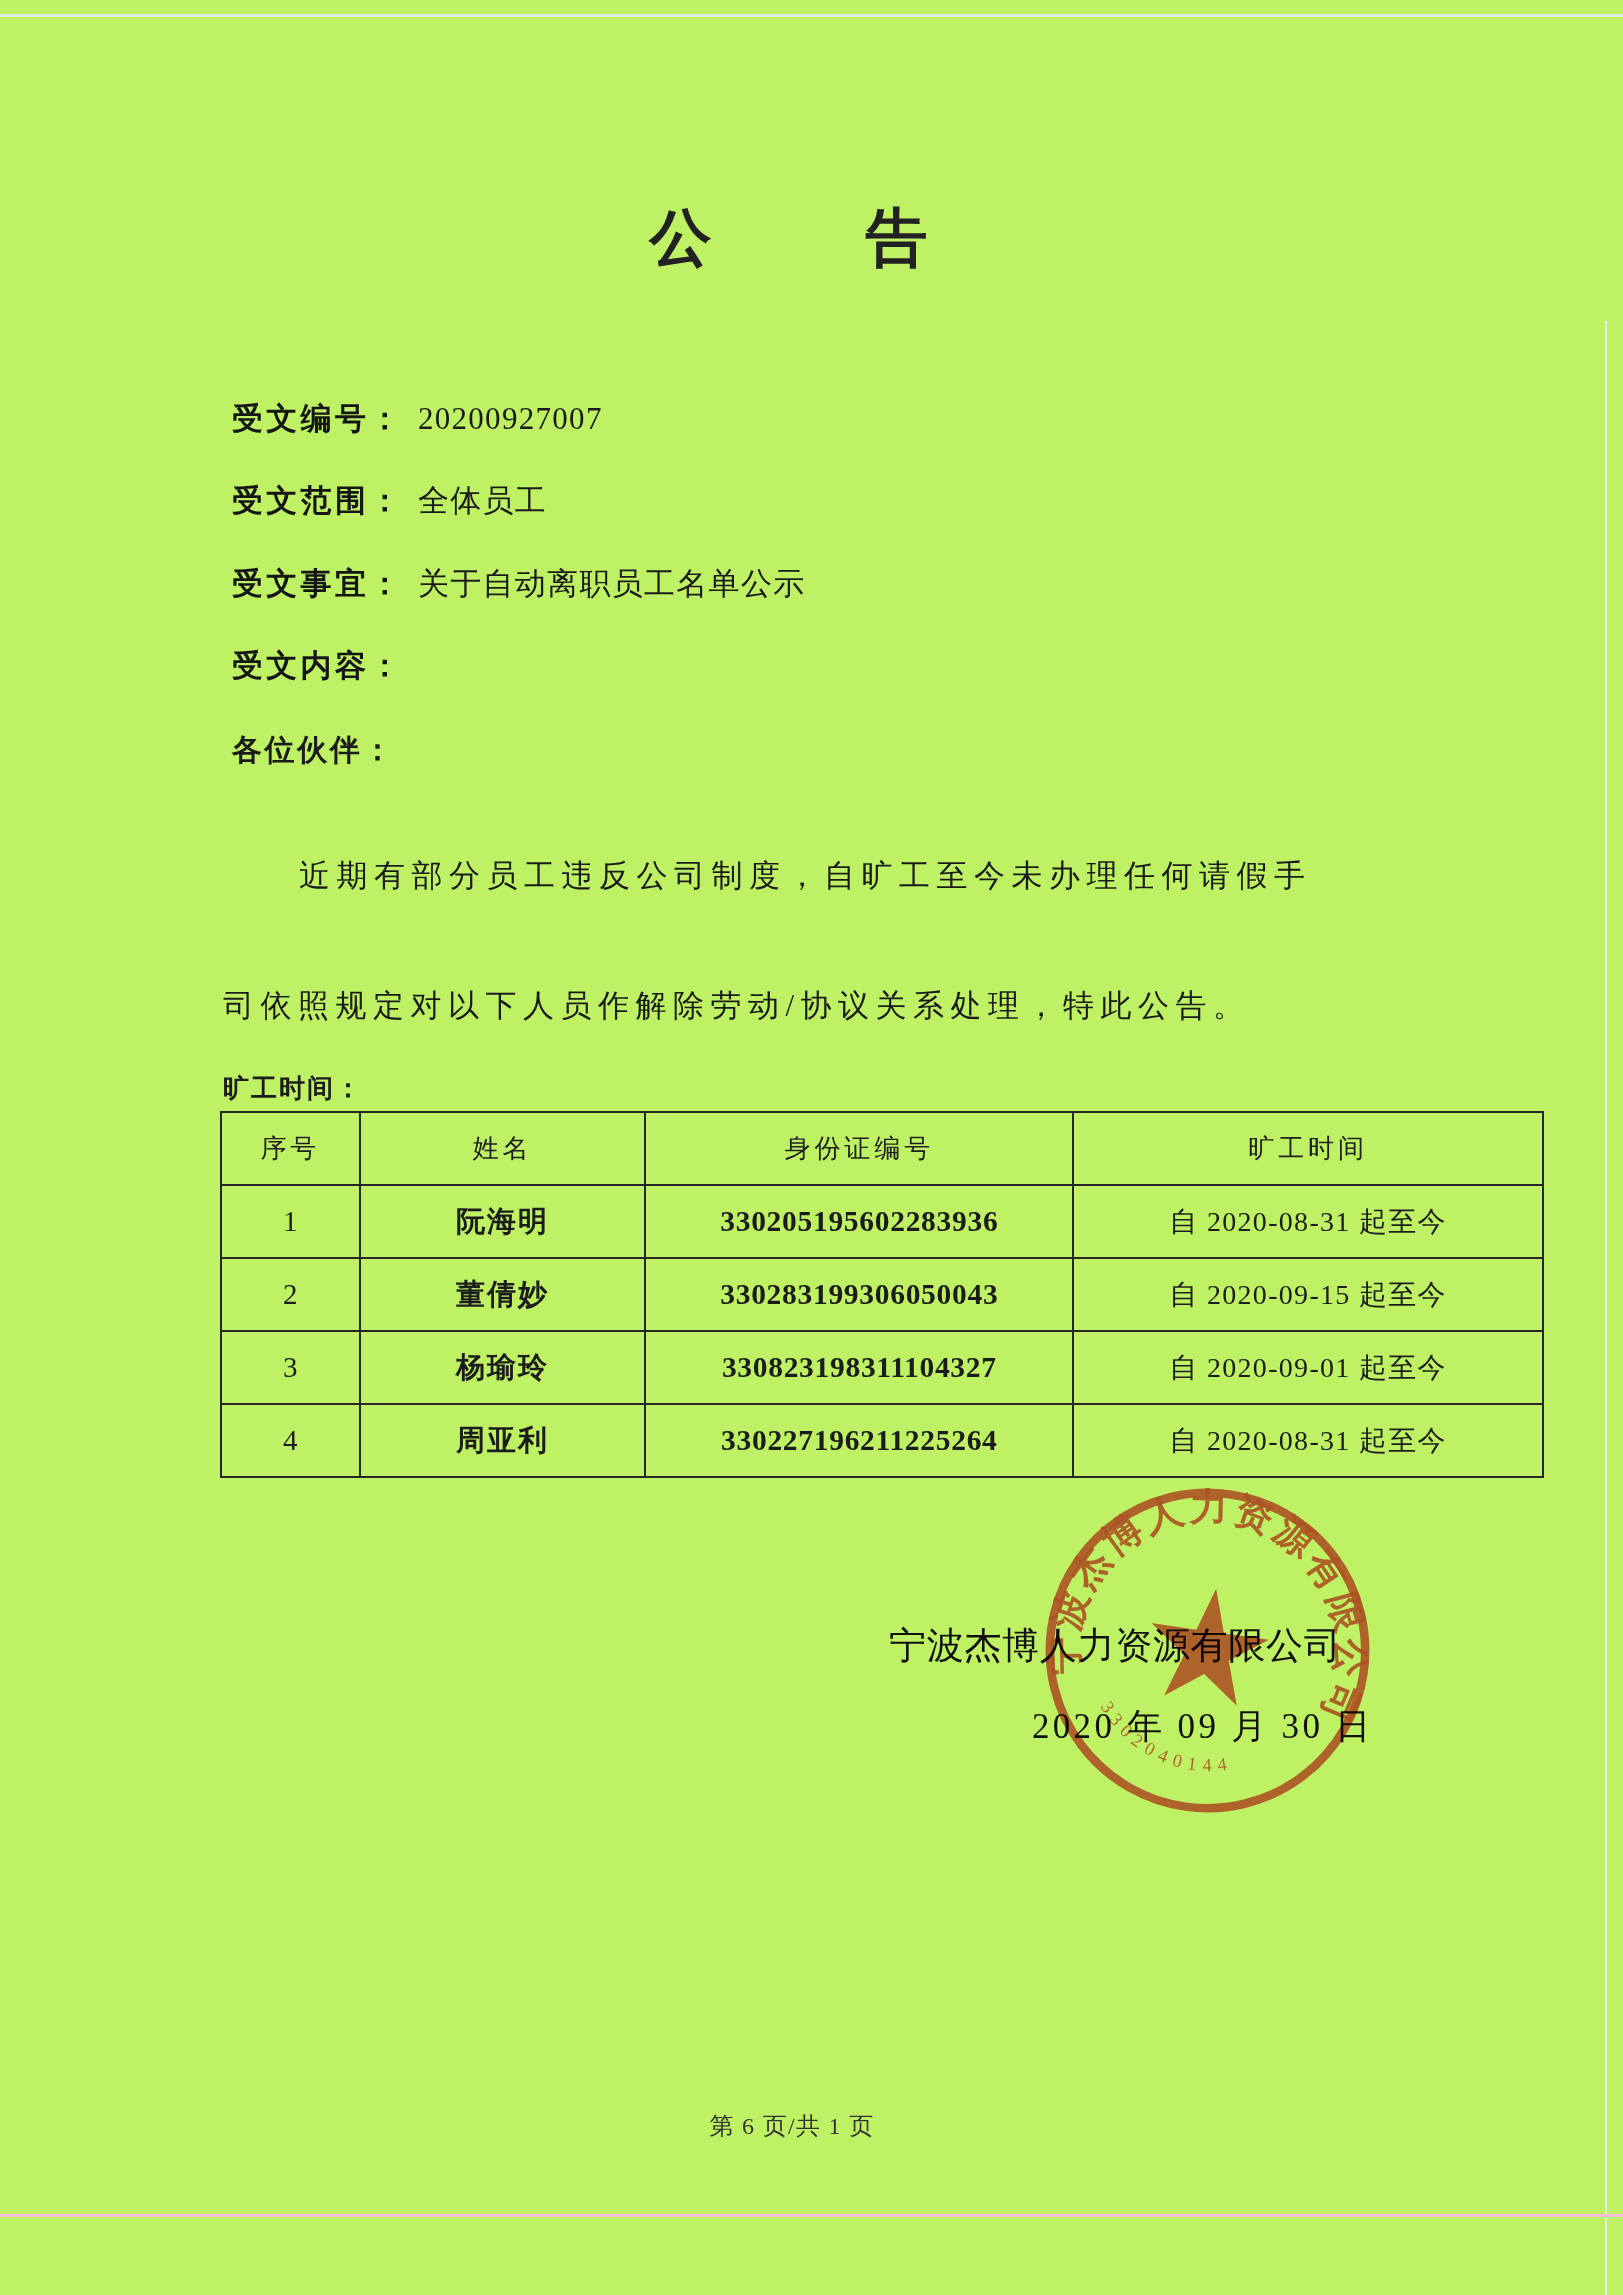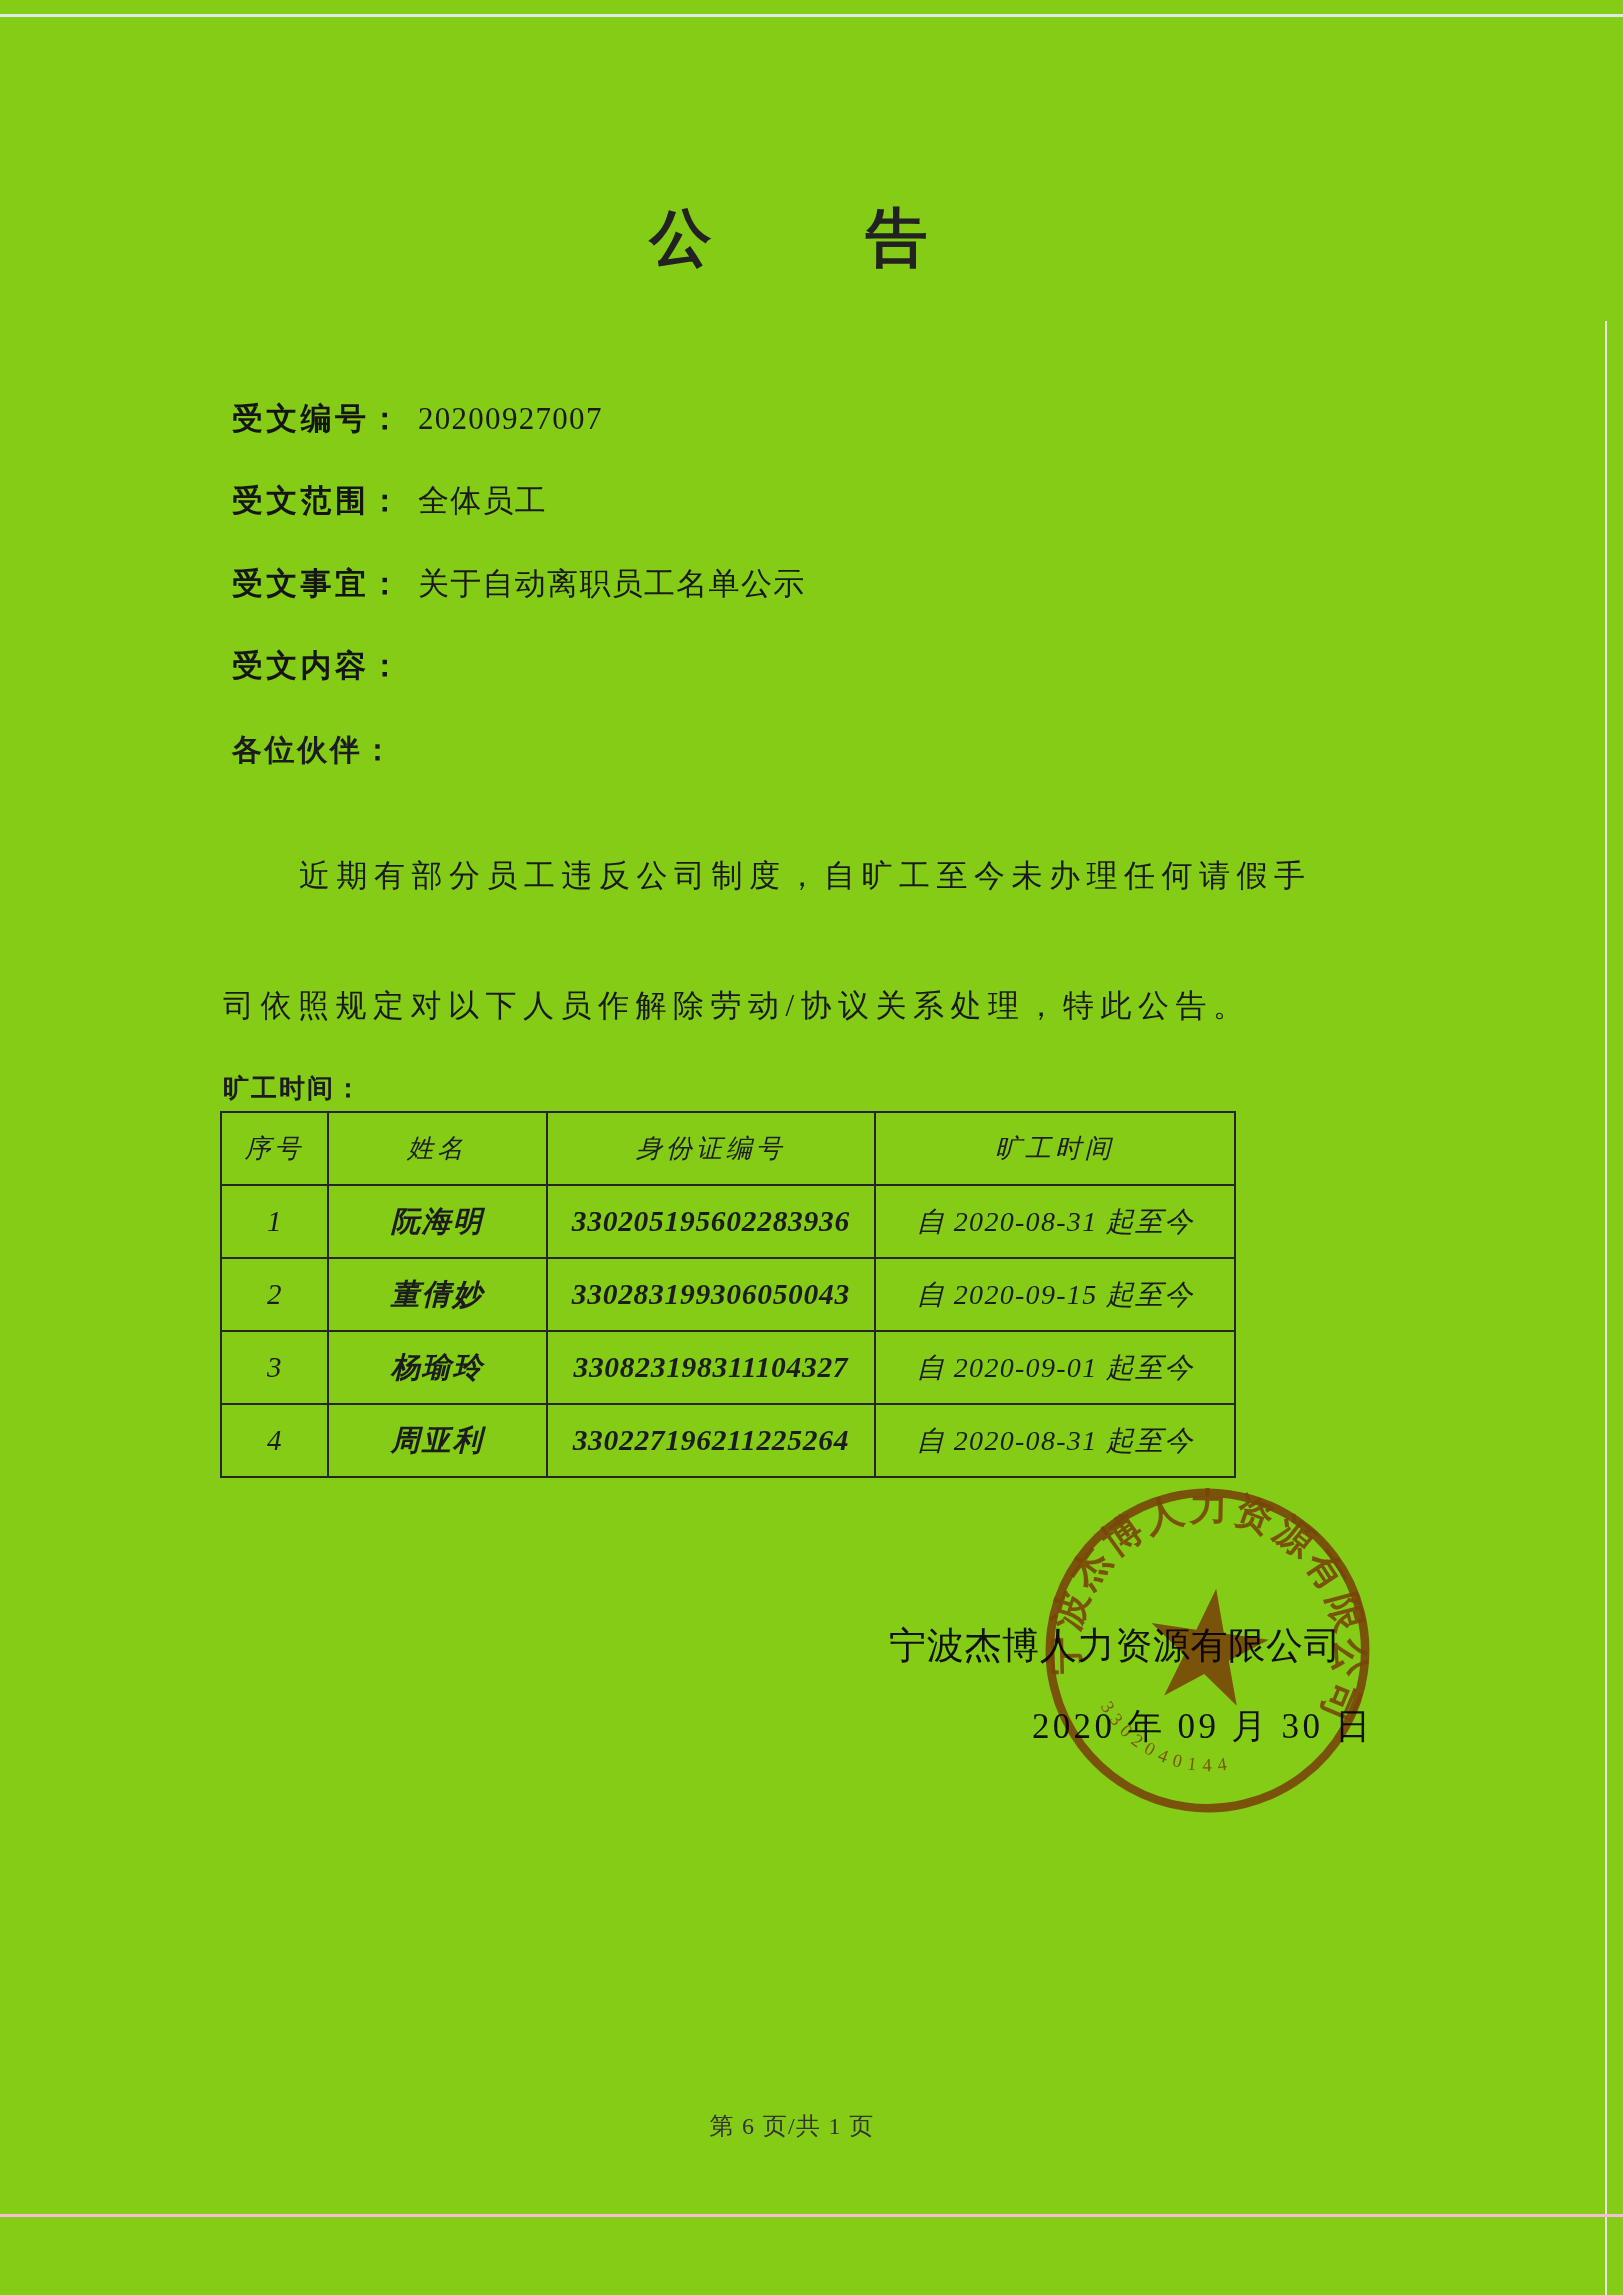--- a/index.html
+++ b/index.html
@@ -1,19 +1,19 @@
 <!DOCTYPE html>
 <html style="font-size:10.5px"><head>
 <meta charset="utf-8">
 <style>
   html,body{margin:0;padding:0;background:#ffffff;}
   .page{
     position:relative;
     width:1623px;height:2295px;
-    background:#84cc16;
+    background:#bef264;
     font-family:"Liberation Serif","DejaVu Serif",serif;
     color:#1c1c1c;
     overflow:hidden;
   }
   
   .scan-top-line{position:absolute;left:0;top:14.4px;width:1623px;height:2.6px;background:#e2e9e2;}
   .scan-right-line{position:absolute;left:1605px;top:321px;width:2px;height:1975px;background:#e9e9e6;}
   .scan-bottom-line{position:absolute;left:0;top:2214px;width:1623px;height:2.6px;background:#f7bcd9;}
 
   .doc-title{
@@ -32,22 +32,22 @@
     position:absolute;left:223px;width:1152px;
     font-size:31px;letter-spacing:6.5px;line-height:1;white-space:nowrap;color:#1a1a1a;
   }
   .p1{top:860px;padding-left:76px;}
   .p2{top:905px;}
   .p3{top:990px;}
 
   .list-intro{position:absolute;left:223px;top:1071px;font-size:26px;font-weight:bold;letter-spacing:2px;}
 
   table.roster{
-    position:absolute;left:220px;top:1111px;width:1016px;height:364px;
-    border-collapse:collapse;table-layout:fixed;font-style:italic;
+    position:absolute;left:220px;top:1111px;width:1324px;height:364px;
+    border-collapse:collapse;table-layout:fixed;
   }
   table.roster th,table.roster td{
     border:2.6px solid #262626;text-align:center;vertical-align:middle;padding:0;
   }
   table.roster thead tr{height:73px;}
   table.roster tbody tr{height:73px;}
   th.h{font-size:26px;font-weight:normal;letter-spacing:3.9px;color:#202020;}
   td.c-index{font-size:29px;}
   td.c-name{font-size:29px;font-weight:bold;letter-spacing:2px;}
   td.c-id{font-size:29.5px;font-weight:bold;letter-spacing:0.7px;}

